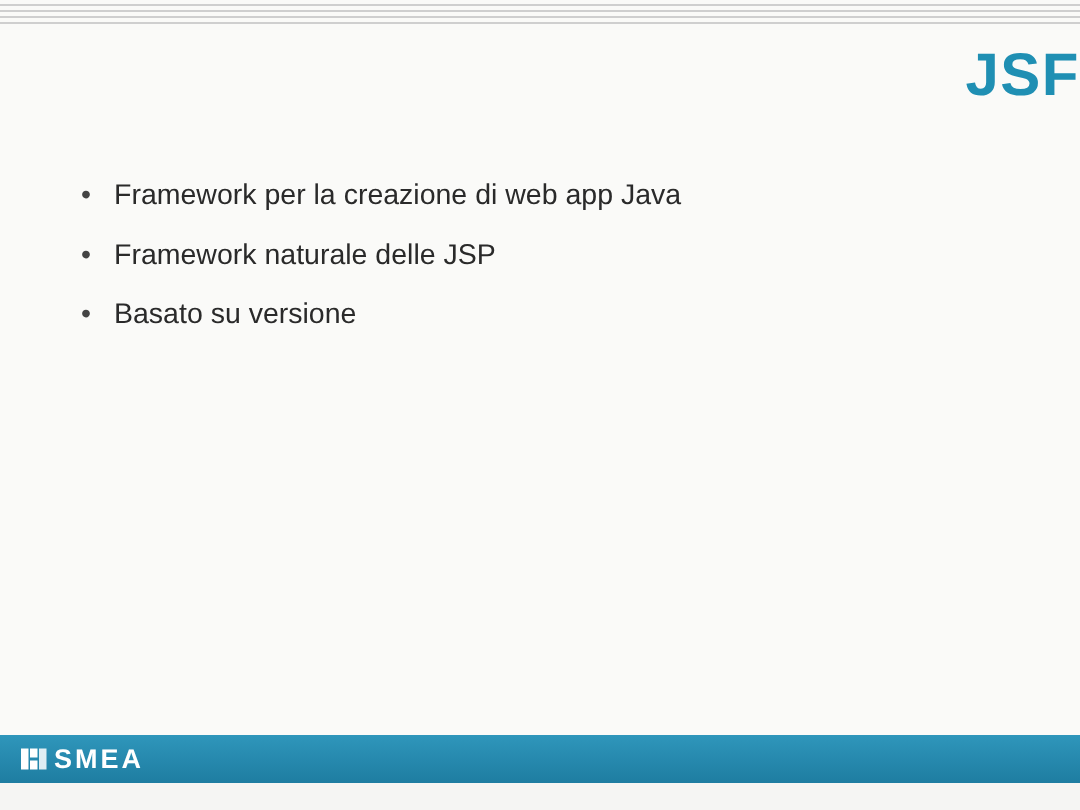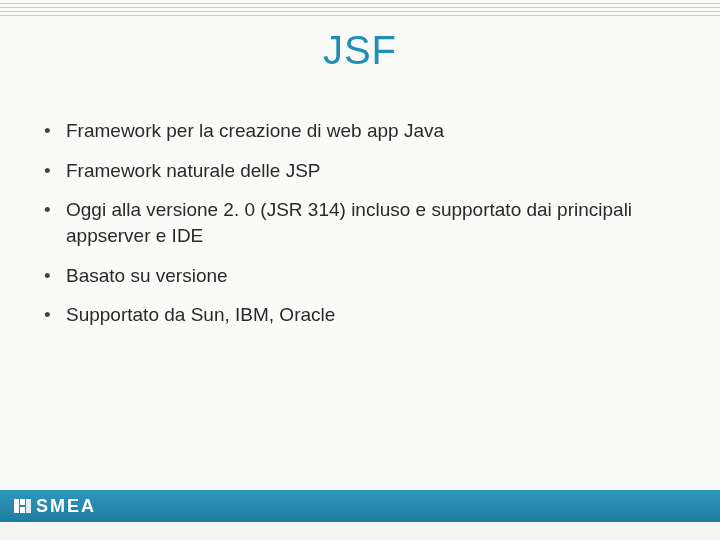--- a/index.html
+++ b/index.html
@@ -22,30 +22,30 @@
         transparent 8px, transparent 11px,
         #cfcfcf 11px, #cfcfcf 12px,
         transparent 12px, transparent 15px,
         #cfcfcf 15px, #cfcfcf 16px,
         transparent 16px);
   }
   .slide-title {
     position: absolute;
     top: 28px;
     left: 0; right: 0;
-    text-align: center;
+    text-align: right;
     font-size: 40px;
     color: #1f8fb3;
-    font-weight: 400;
+    font-weight: 700;
     letter-spacing: 1px;
   }
   .content {
     position: absolute;
     top: 118px;
-    left: 40px;
+    left: 50px;
     right: 60px;
   }
   .bullet-list { list-style: none; }
   .bullet-item {
     position: relative;
     padding-left: 26px;
     margin-bottom: 14px;
     font-size: 19px;
     color: #2a2a2a;
     line-height: 1.35;
@@ -96,23 +96,21 @@
 <body>
 
 <div class="top-lines"></div>
 
 <h1 class="slide-title">JSF</h1>
 
 <div class="content">
   <ul class="bullet-list">
     <li class="bullet-item">Framework per la creazione di web app Java</li>
     <li class="bullet-item">Framework naturale delle JSP</li>
-    <li class="bullet-item">Oggi alla versione 2. 0 (JSR 314) incluso e supportato dai principali appserver e IDE</li>
     <li class="bullet-item">Basato su versione</li>
-    <li class="bullet-item">Supportato da Sun, IBM, Oracle</li>
   </ul>
 </div>
 
 <div class="bottom-edge"></div>
 
 <div class="footer-bar">
   <div class="logo-wrap">
     <span class="logo-mark">
       <svg viewBox="0 0 18 18" width="18" height="18">
         <rect x="0" y="2" width="5" height="14" fill="#ffffff"></rect>

